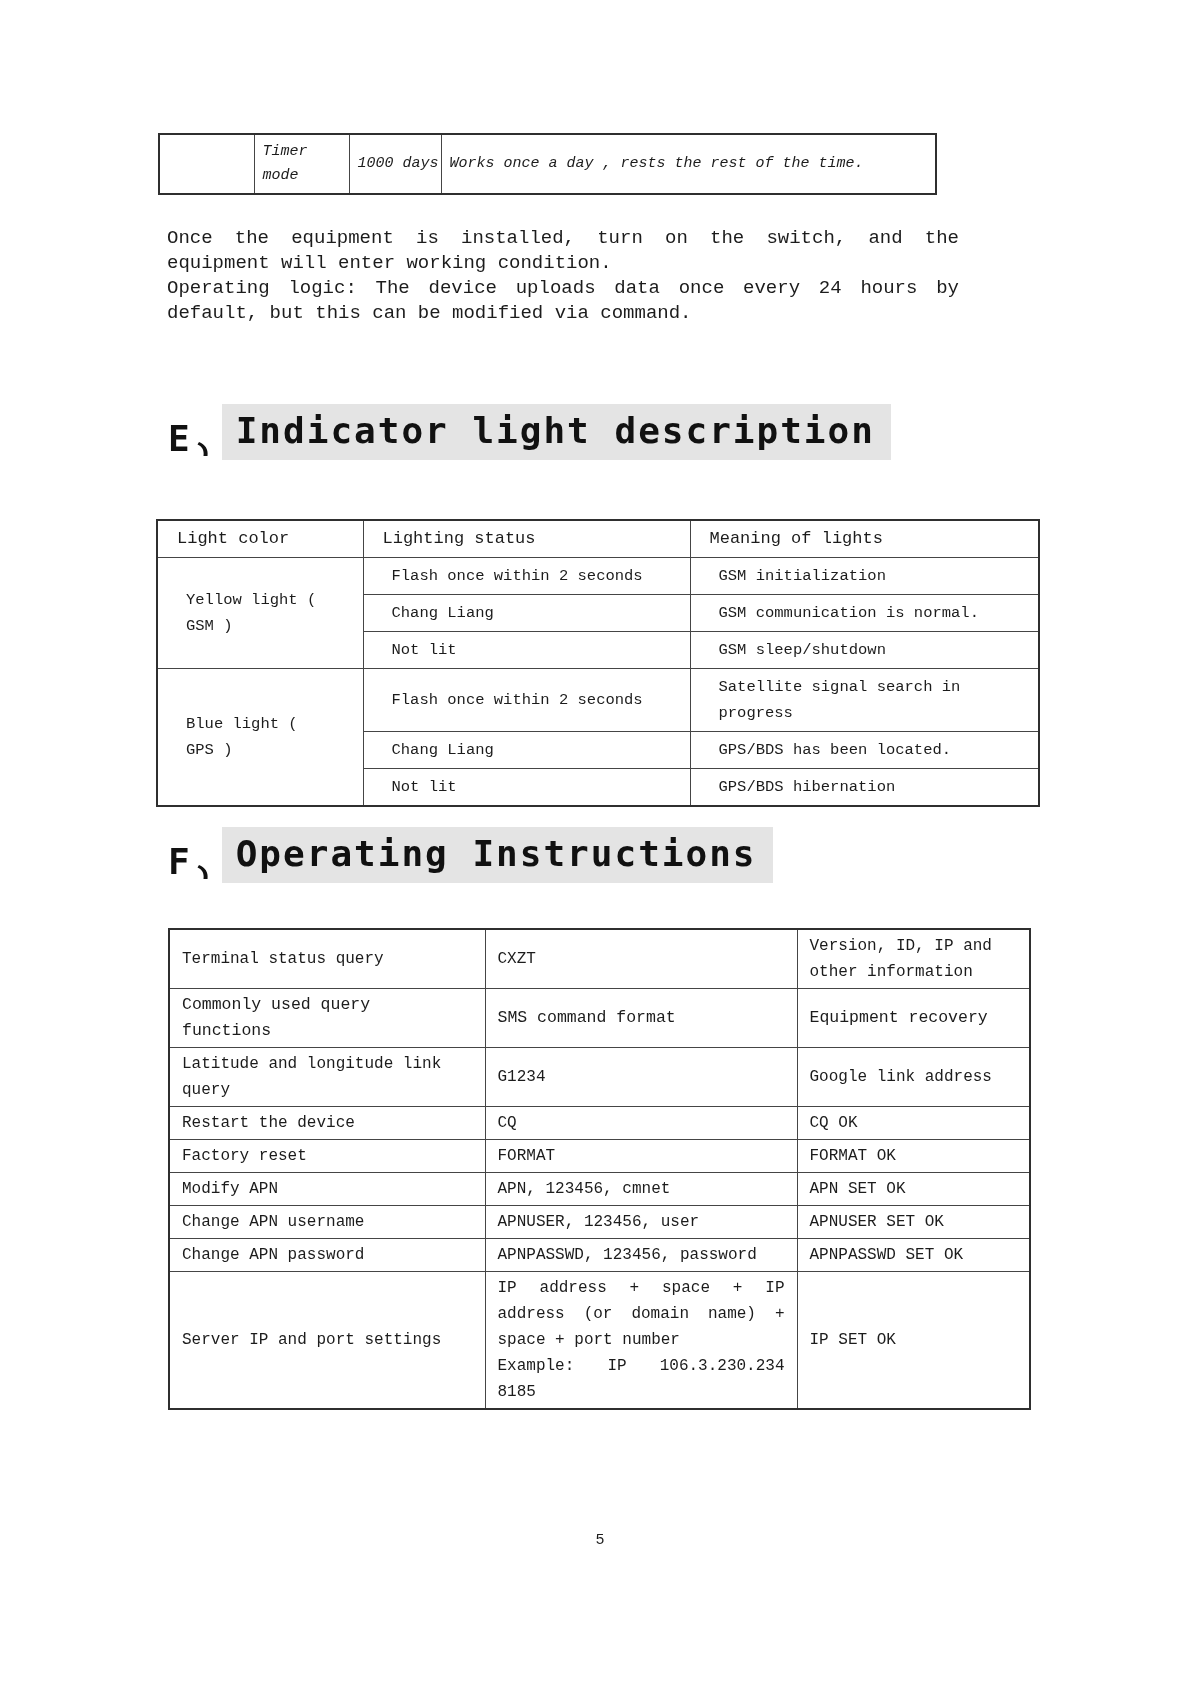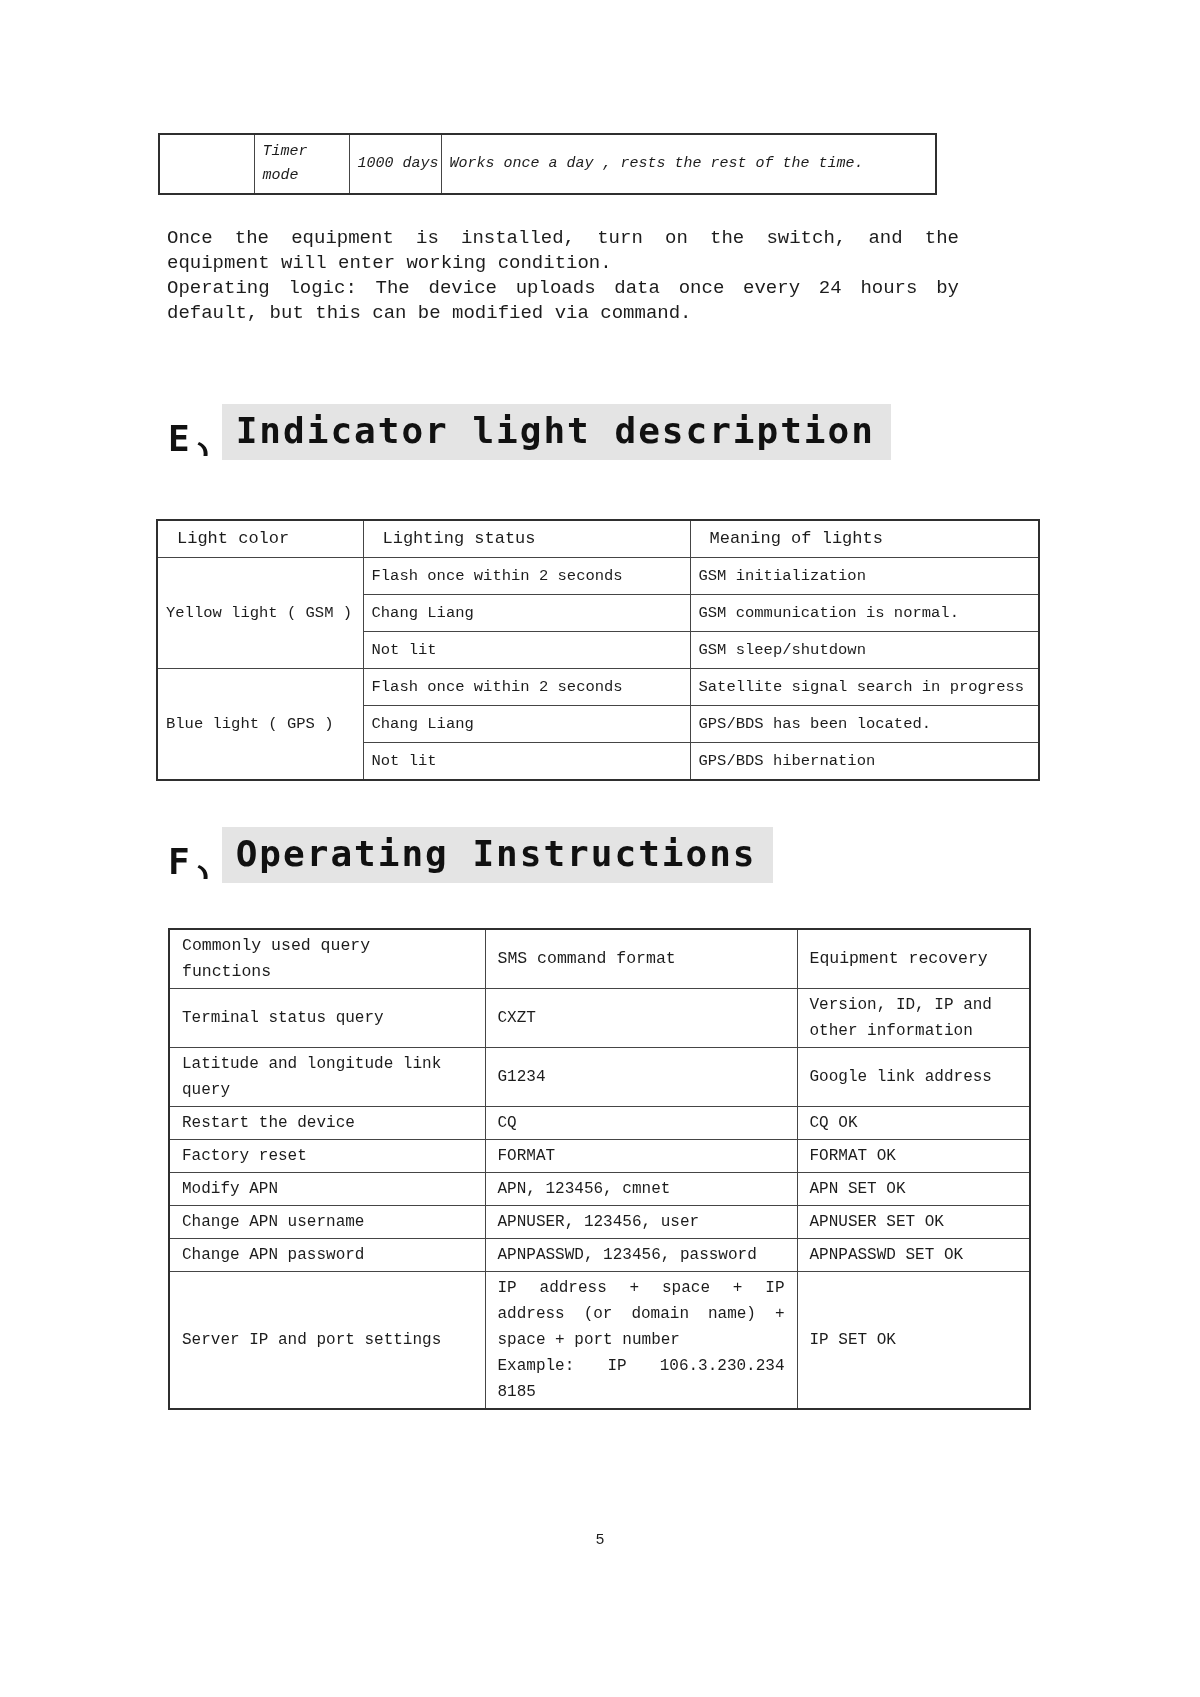--- a/index.html
+++ b/index.html
@@ -60,21 +60,21 @@
     padding: 6px 16px 8px 14px;
     white-space: nowrap;
   }
 
   
   .ind-table {
     position: absolute; top: 519px; left: 156px; width: 882px;
     font-size: 15.5px; line-height: 26px;
   }
   .ind-table th { font-size: 17px; font-weight: bold; padding: 5px 19px; }
-  .ind-table td { padding: 5px 8px; }
+  .ind-table td { padding: 5px 28px; }
 
   
   .op-table {
     position: absolute; top: 928px; left: 168px; width: 861px;
     font-size: 16px; line-height: 26px;
   }
   .op-table th { font-size: 16.5px; font-weight: bold; padding: 3px 12px; }
   .op-table th.wide-pad { padding-right: 30px; }
   .op-table td { padding: 3px 12px; }
   .j { text-align: justify; }
@@ -175,28 +175,28 @@
   </div>
 
   <table class="doc-table op-table">
     <colgroup>
         <col style="width:316px">
         <col style="width:312px">
         <col style="width:233px">
       </colgroup>
     <tbody>
         <tr>
+      <td>Terminal status query</td>
+      <td>CXZT</td>
+      <td class="j">Version, ID, IP and other information</td>
+    </tr>
+    <tr>
       <th class="j wide-pad">Commonly used query functions</th>
       <th>SMS command format</th>
       <th>Equipment recovery</th>
-    </tr>
-    <tr>
-      <td>Terminal status query</td>
-      <td>CXZT</td>
-      <td class="j">Version, ID, IP and other information</td>
     </tr>
     <tr>
       <td class="j">Latitude and longitude link query</td>
       <td>G1234</td>
       <td>Google link address</td>
     </tr>
     <tr>
       <td>Restart the device</td>
       <td>CQ</td>
       <td>CQ OK</td>

